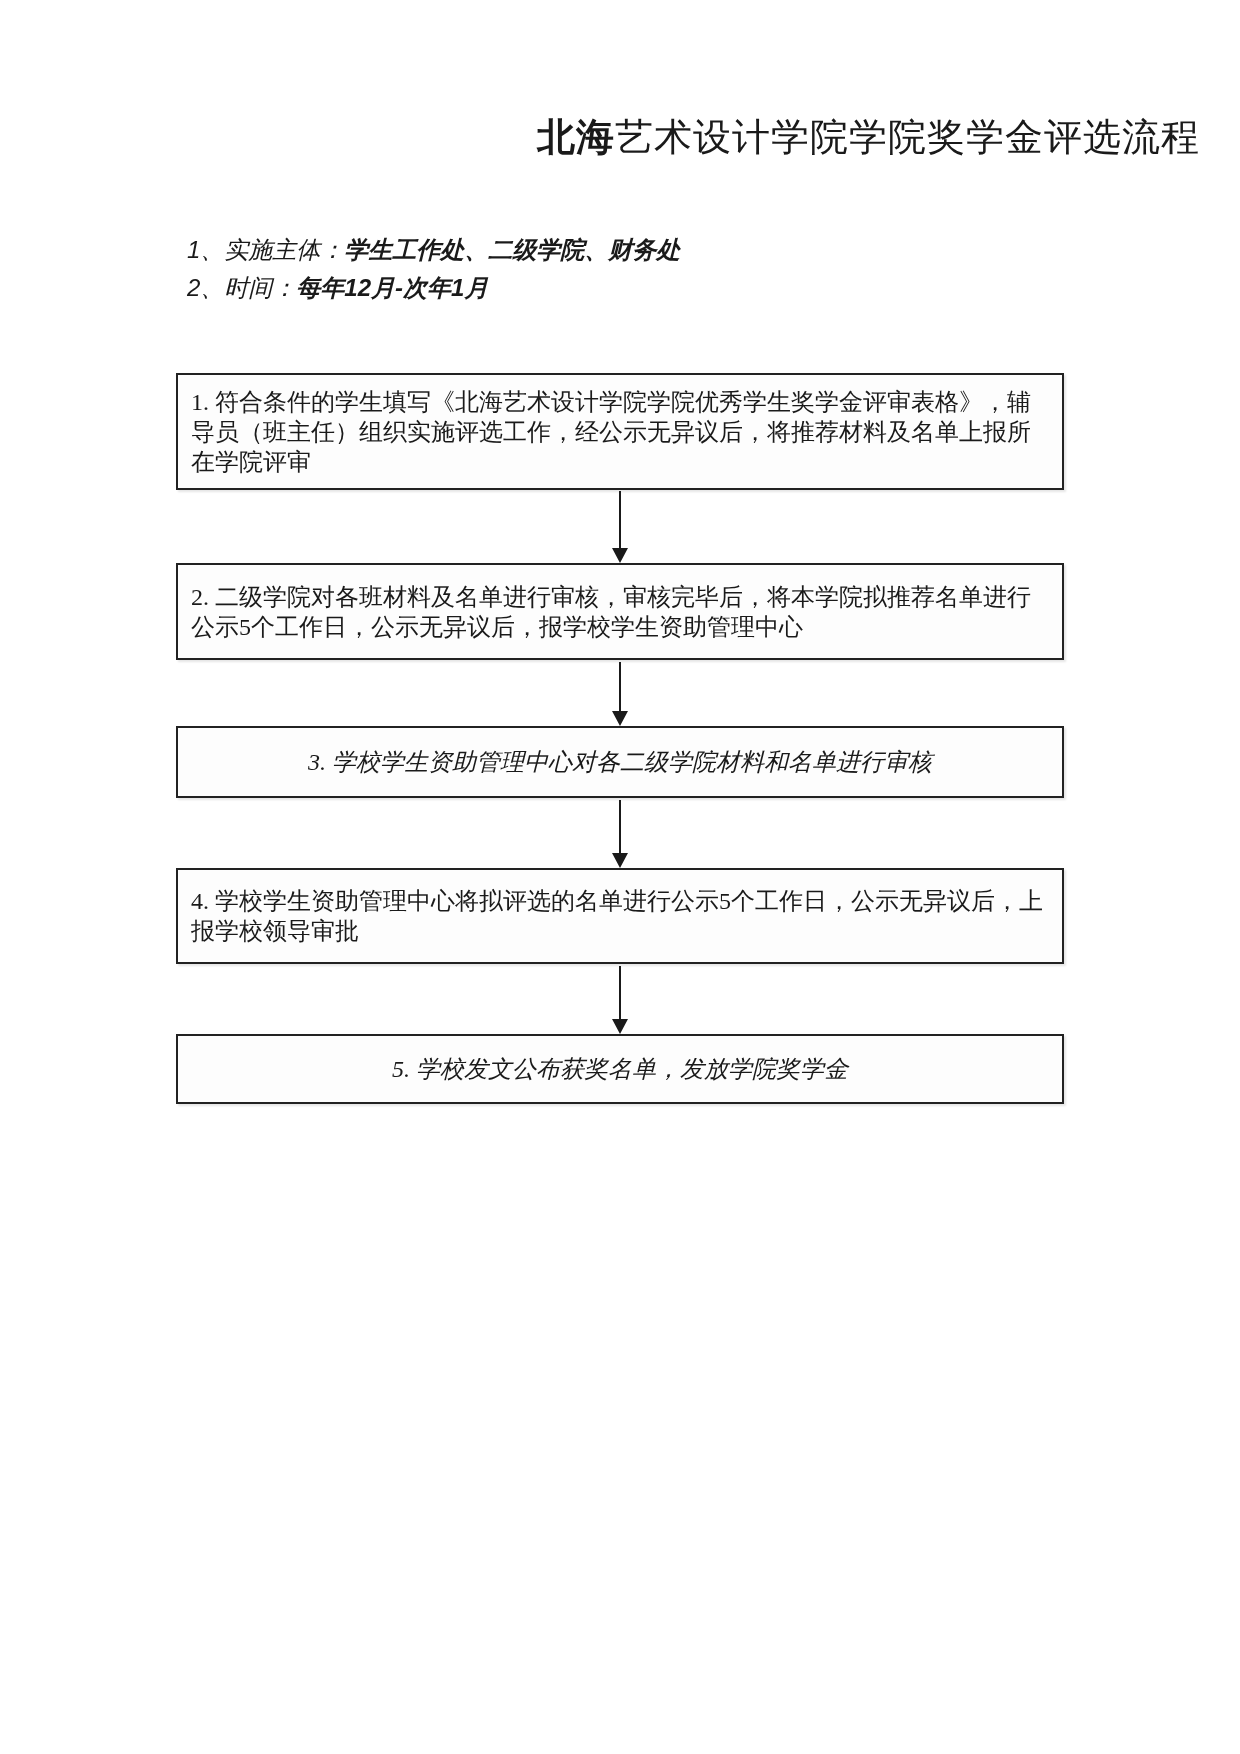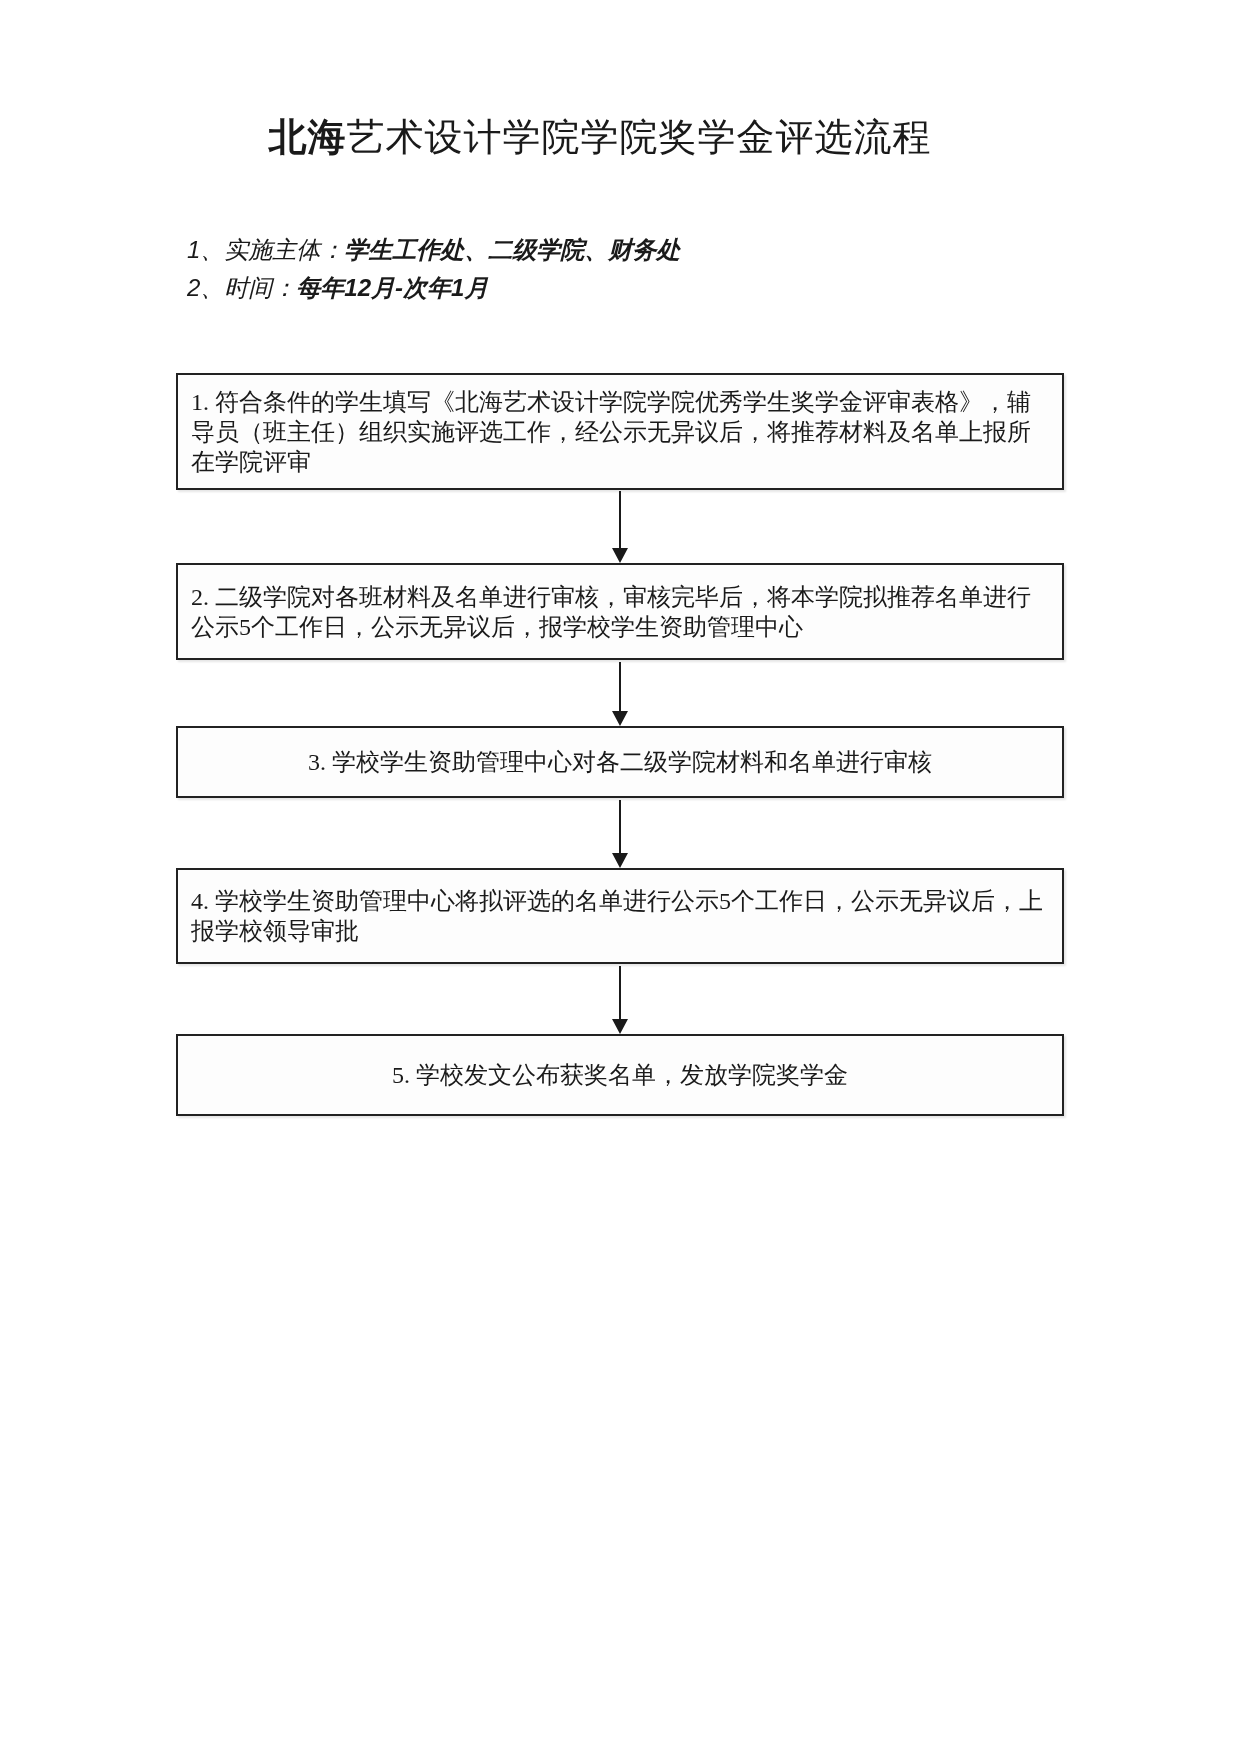--- a/index.html
+++ b/index.html
@@ -11,21 +11,21 @@
     color: #1a1a1a;
     font-family: "Liberation Serif", "DejaVu Serif", serif;
     overflow: hidden;
   }
   .title {
     position: absolute;
     top: 112px;
     left: 0;
     width: 1200px;
     margin: 0;
-    text-align: center;
+    text-align: right;
     font-family: "Liberation Sans", "DejaVu Sans", sans-serif;
     font-size: 38px;
     font-weight: 400;
     letter-spacing: 1px;
     white-space: nowrap;
   }
   .title-bold { font-weight: 700; }
   .meta {
     position: absolute;
     left: 187px;
@@ -45,26 +45,26 @@
     border: 2.5px solid #222222;
     background: #fdfdfd;
     box-shadow: 2px 2px 2px rgba(0,0,0,0.10);
     display: flex;
     align-items: center;
     font-size: 24px;
     line-height: 30px;
     padding: 6px 13px;
   }
   .flow-box p { margin: 0; }
-  .box-center { justify-content: center; text-align: left; }
+  .box-center { justify-content: center; text-align: left; font-style: italic; }
   .step-1 { top: 373px;  height: 117px; }
   .step-2 { top: 563px;  height: 97px;  }
   .step-3 { top: 726px;  height: 72px;  }
   .step-4 { top: 868px;  height: 96px;  }
-  .step-5 { top: 1034px; height: 82px;  }
+  .step-5 { top: 1034px; height: 70px;  }
   .flow-arrow {
     position: absolute;
     left: 612px;
     width: 16px;
     display: flex;
     flex-direction: column;
     align-items: center;
   }
   .arrow-line { width: 2px; background: #1a1a1a; flex: 1; }
   .arrow-head {

